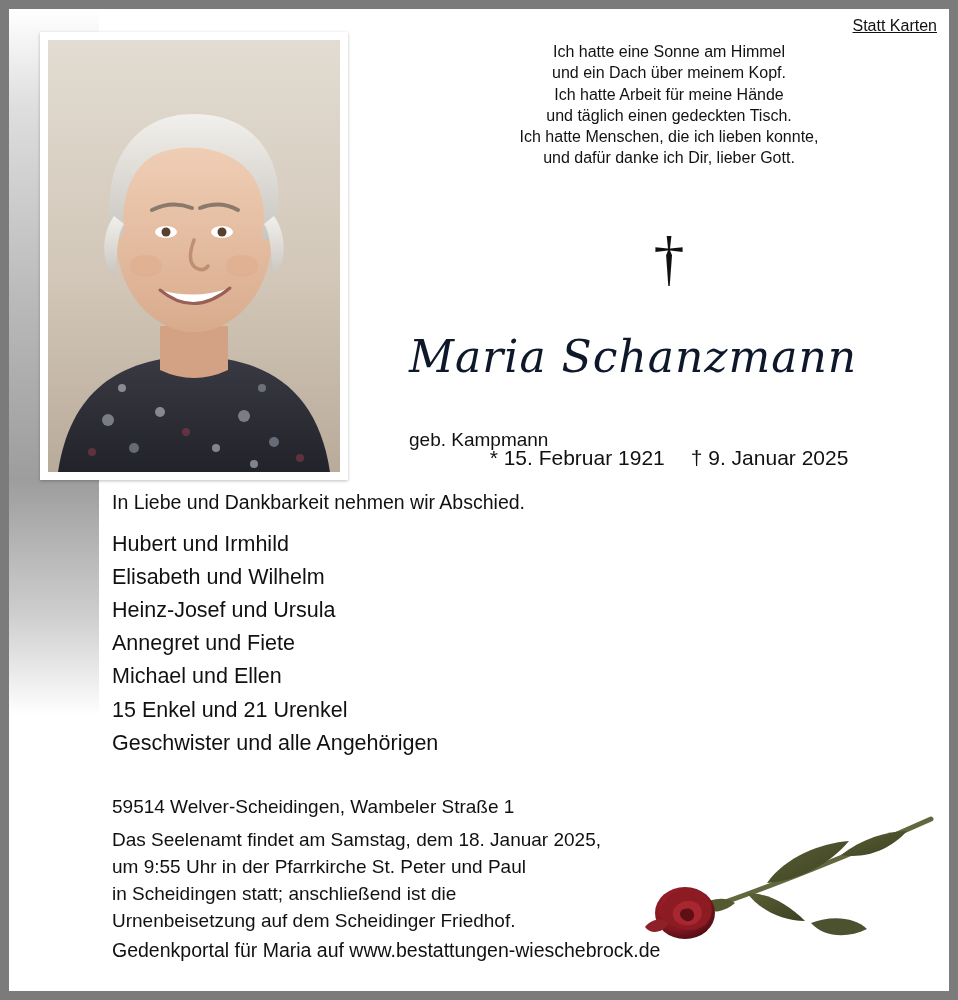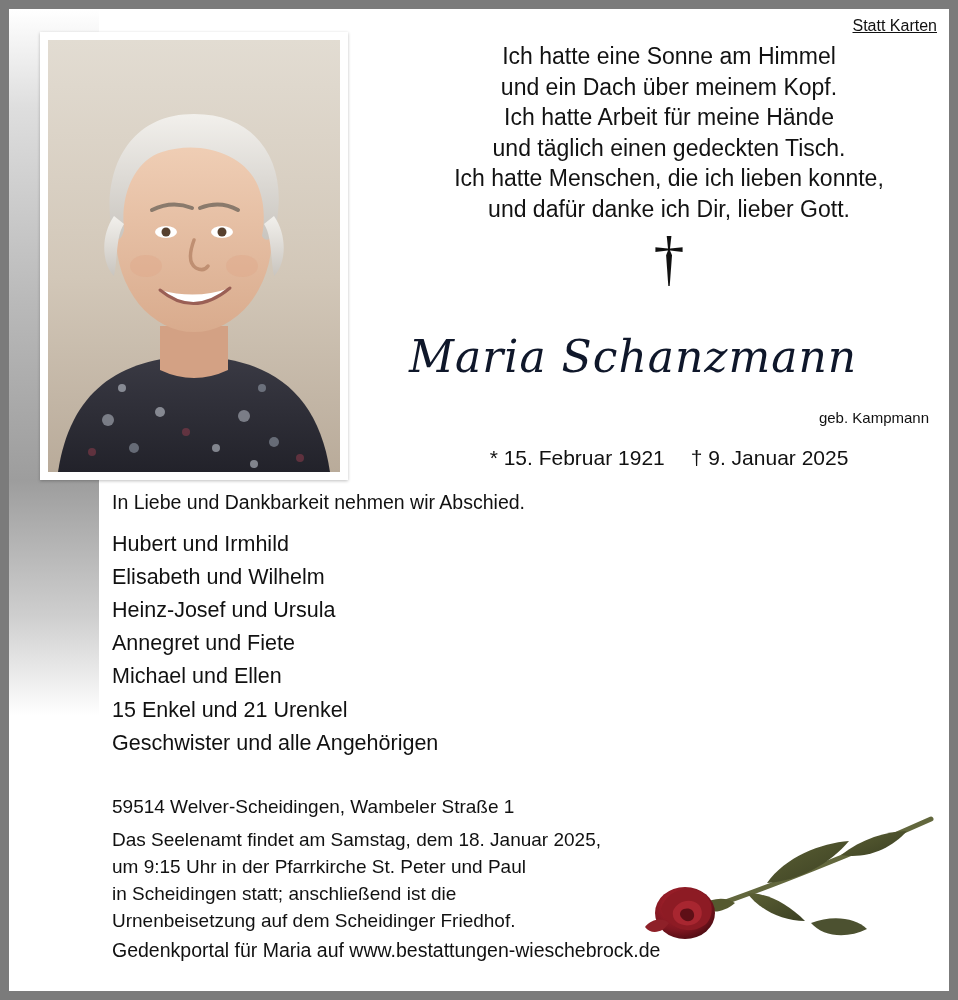--- a/index.html
+++ b/index.html
@@ -79,21 +79,21 @@
   }
   .photo svg { display: block; width: 100%; height: 100%; }
 
   
   .verse {
     position: absolute;
     left: 400px;
     top: 32px;
     width: 520px;
     text-align: center;
-    font-size: 23px;
+    font-size: 16px;
     line-height: 1.33;
     color: #121212;
   }
   .verse div { white-space: nowrap; }
 
   
   .cross {
     position: absolute;
     left: 400px;
     top: 218px;
@@ -113,24 +113,24 @@
     width: 520px;
     font-family: "DejaVu Serif", serif;
     font-style: italic;
     font-size: 44px;
     letter-spacing: 1px;
     color: #0f172a;
   }
   .maiden {
     position: absolute;
     left: 400px;
-    top: 400px;
-    width: 520px;
-    text-align: right;
-    font-size: 15px;
+    top: 420px;
+    width: 520px;
+    text-align: left;
+    font-size: 19px;
     color: #111;
   }
   .dates {
     position: absolute;
     left: 400px;
     top: 437px;
     width: 520px;
     text-align: center;
     font-size: 21px;
     color: #111;
@@ -290,21 +290,21 @@
         <div class="line">Annegret und Fiete</div>
         <div class="line">Michael und Ellen</div>
         <div class="line">15 Enkel und 21 Urenkel</div>
         <div class="line">Geschwister und alle Angehörigen</div>
       </div>
 
       <div class="address">59514 Welver-Scheidingen, Wambeler Straße 1</div>
 
       <div class="service">
         <div class="line">Das Seelenamt findet am Samstag, dem 18. Januar 2025,</div>
-        <div class="line">um 9:15 Uhr in der Pfarrkirche St. Peter und Paul</div>
+        <div class="line">um 9:55 Uhr in der Pfarrkirche St. Peter und Paul</div>
         <div class="line">in Scheidingen statt; anschließend ist die</div>
         <div class="line">Urnenbeisetzung auf dem Scheidinger Friedhof.</div>
       </div>
 
       <div class="portal">Gedenkportal für Maria auf www.bestattungen-wieschebrock.de</div>
     </div>
 
     <div class="rose">
       <svg viewBox="0 0 300 160" aria-hidden="true">
         <defs>

